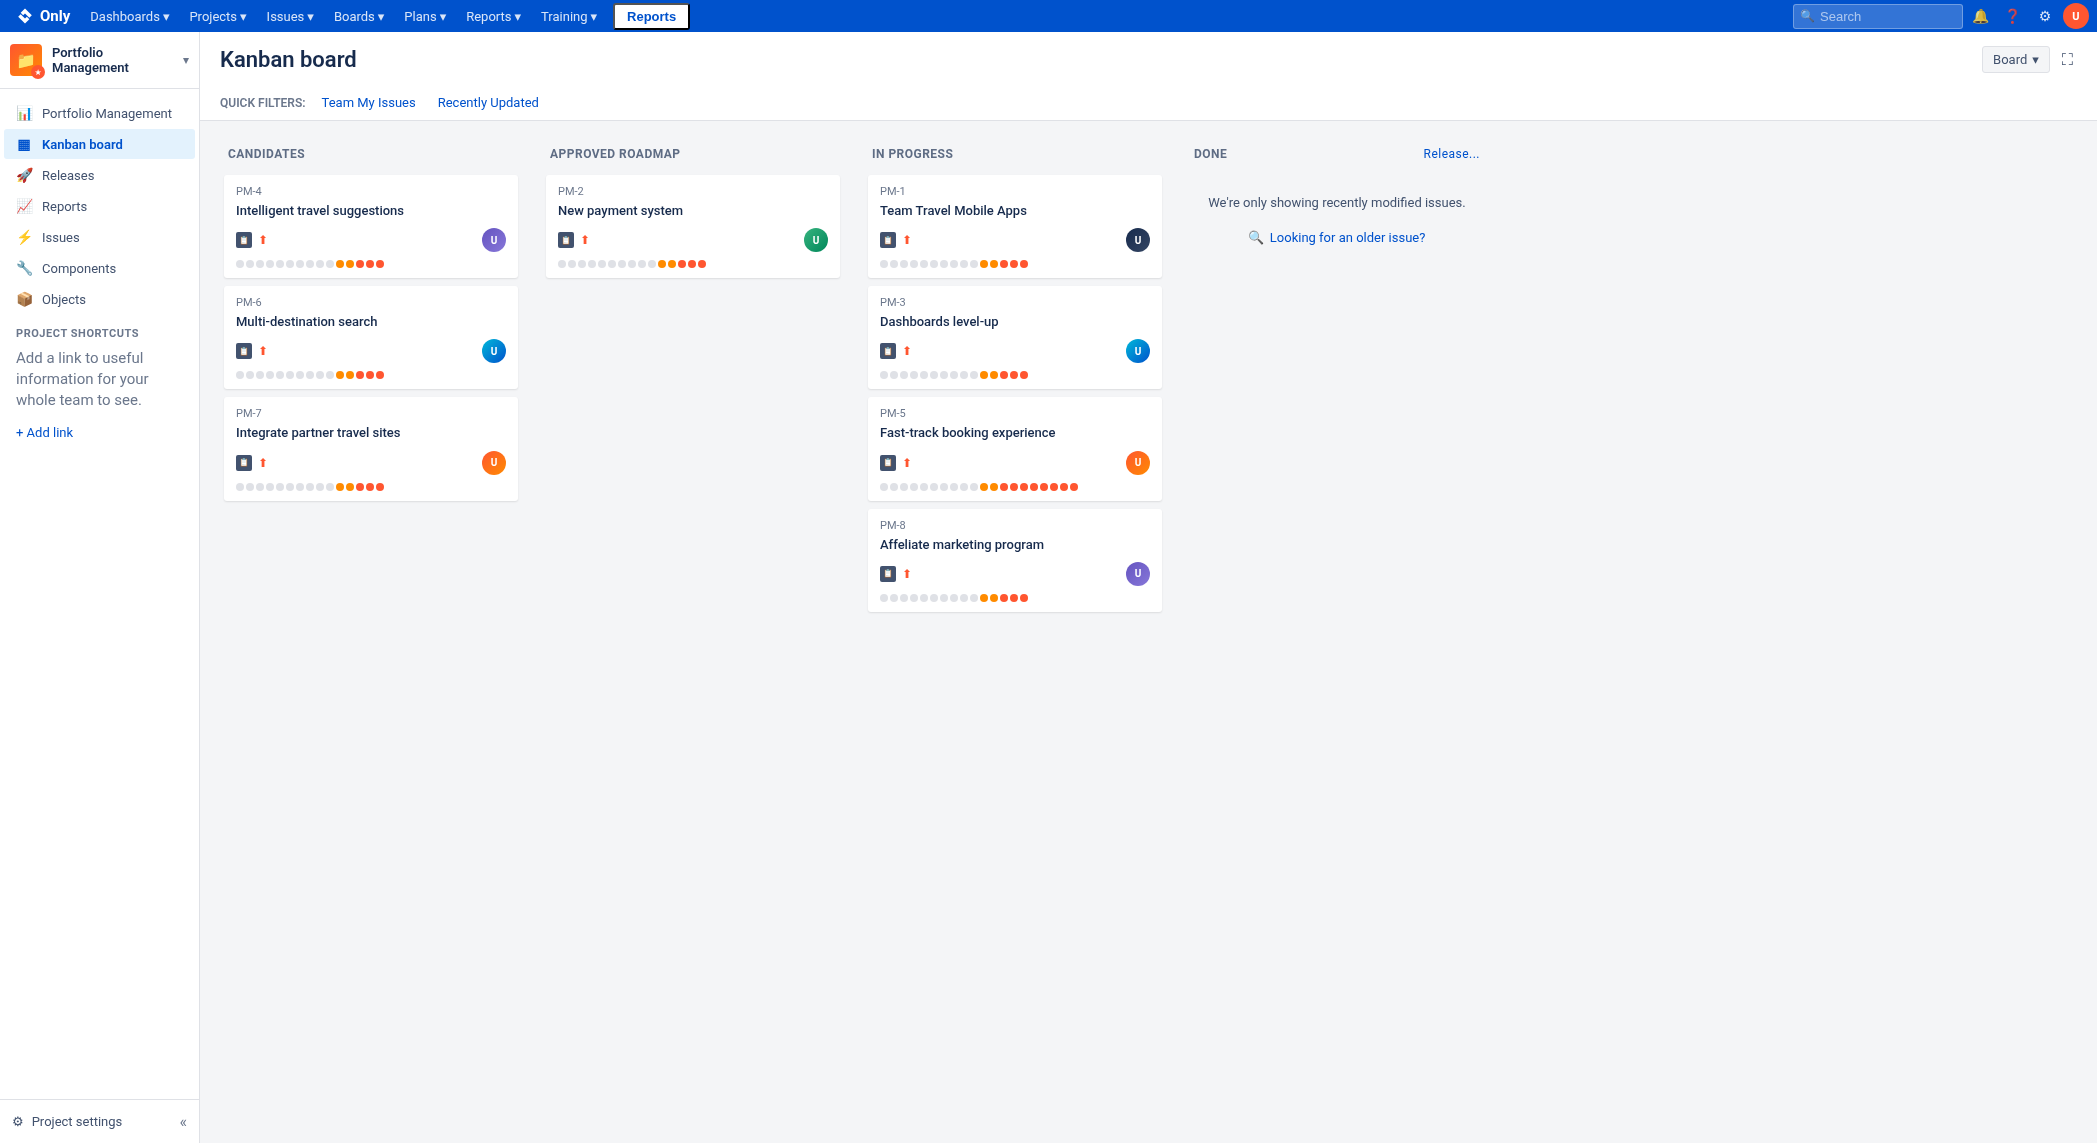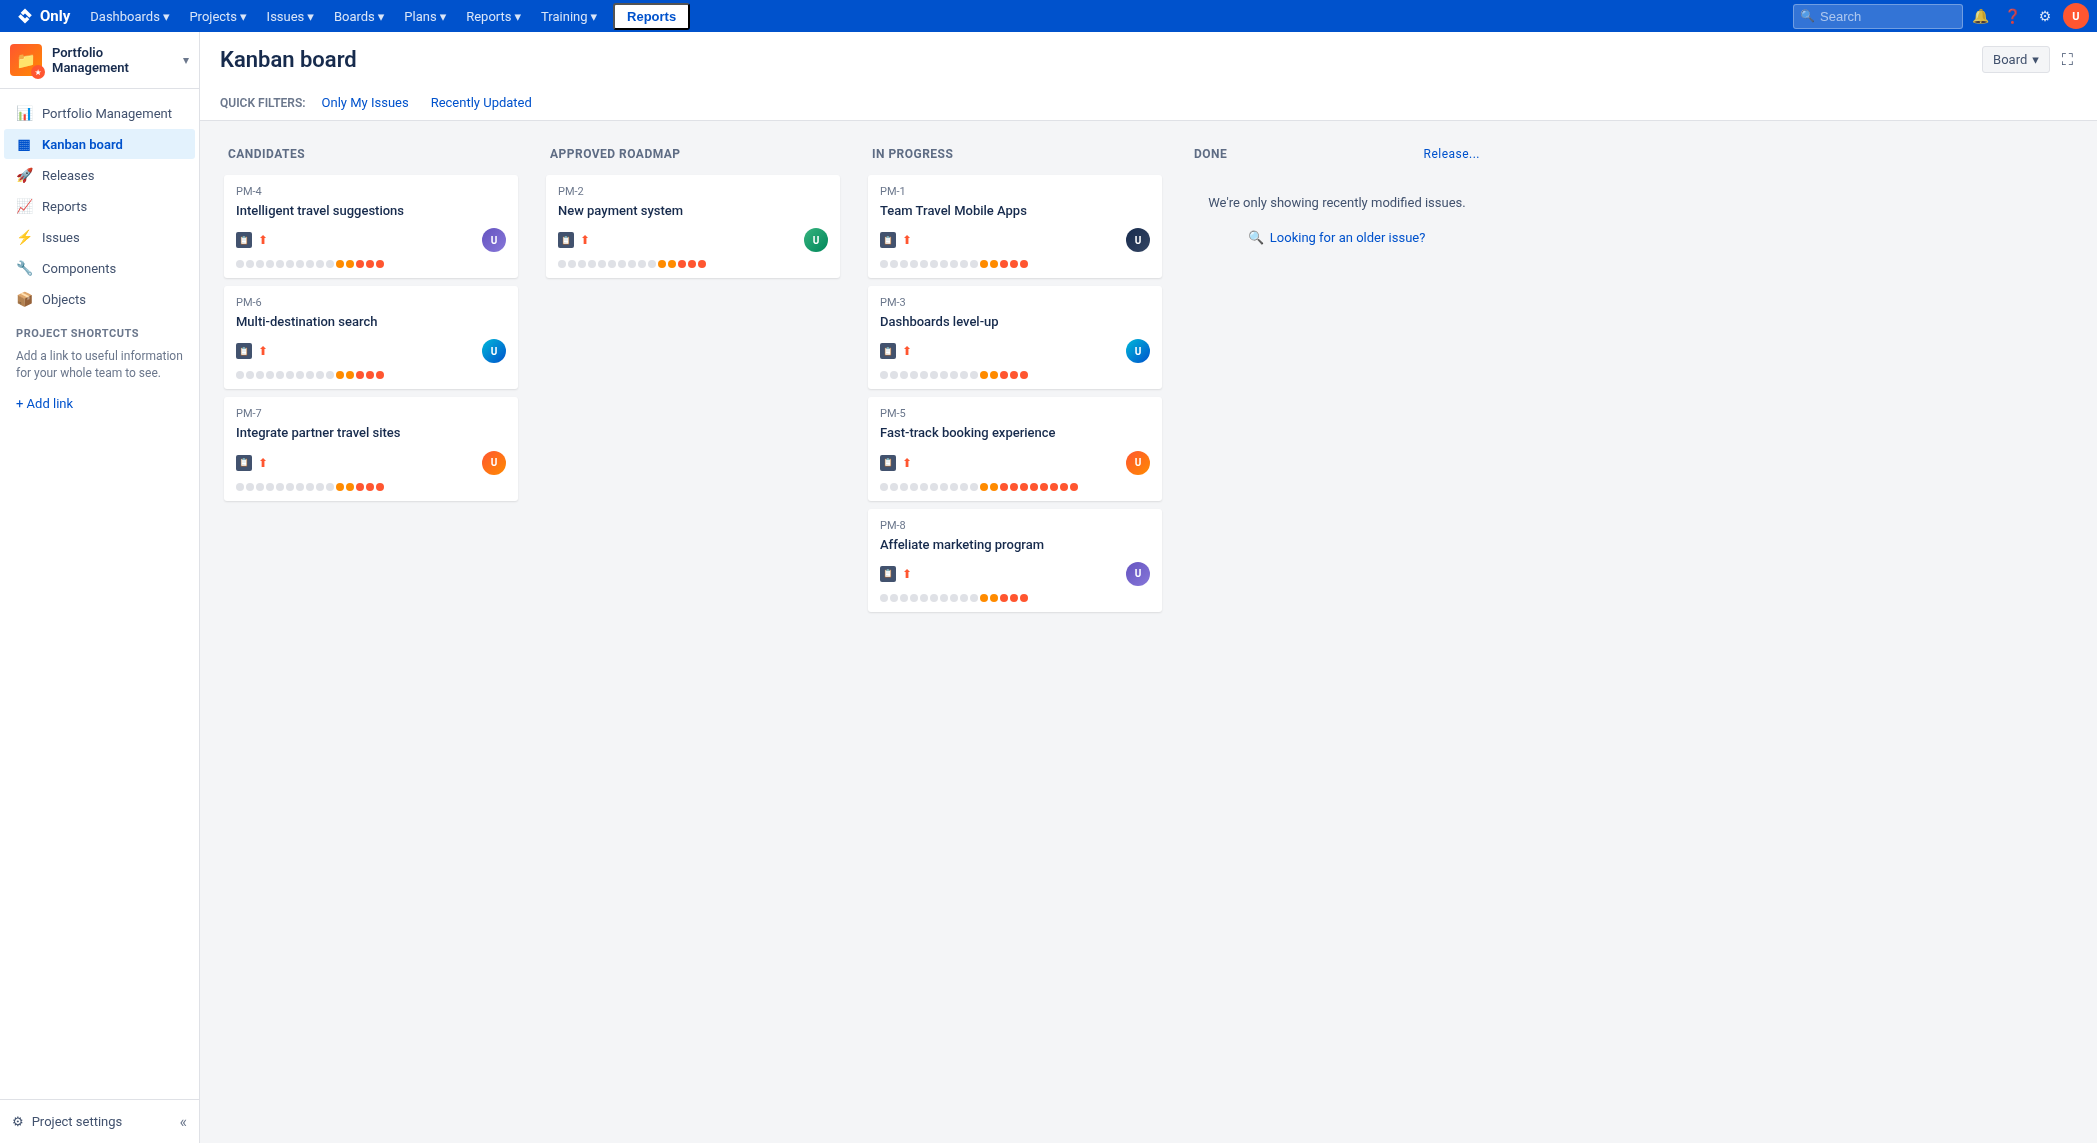--- a/index.html
+++ b/index.html
@@ -119,21 +119,21 @@
 
     .sidebar-section-title {
       font-size: 11px;
       font-weight: 700;
       color: #6b778c;
       text-transform: uppercase;
       letter-spacing: 0.05em;
       padding: 12px 16px 4px;
     }
     .sidebar-shortcut-text {
-      font-size: 12px;
+      font-size: 15px;
       color: #6b778c;
       padding: 4px 16px 8px;
       line-height: 1.4;
     }
     .sidebar-add-link {
       display: flex; align-items: center; gap: 6px;
       padding: 6px 16px;
       color: #0052cc;
       font-size: 13px;
       cursor: pointer;
@@ -415,21 +415,21 @@
         <div style="display:flex;gap:8px;align-items:center;">
           <div class="board-btn">
             <span>Board</span>
             <span>▾</span>
           </div>
           <button class="fullscreen-btn">⛶</button>
         </div>
       </div>
       <div class="quick-filters">
         <span class="quick-filter-label">QUICK FILTERS:</span>
-        <span class="quick-filter-btn">Only My Issues</span>
+        <span class="quick-filter-btn">Team My Issues</span>
         <span class="quick-filter-btn">Recently Updated</span>
       </div>
     </div>
 
     <div class="board-body" id="kanban-board">
         <div class="kanban-col">
           <div class="col-header">
             <span>CANDIDATES</span>
           </div>
           <div class="col-cards">

